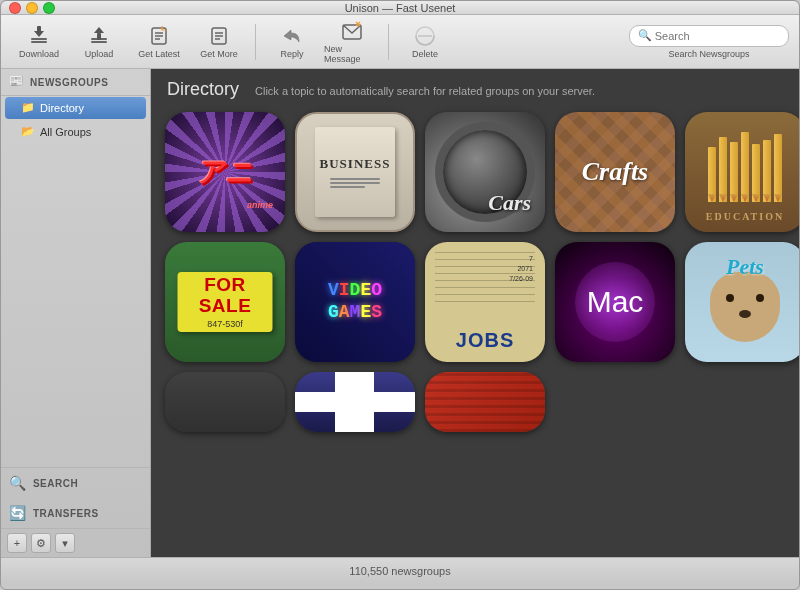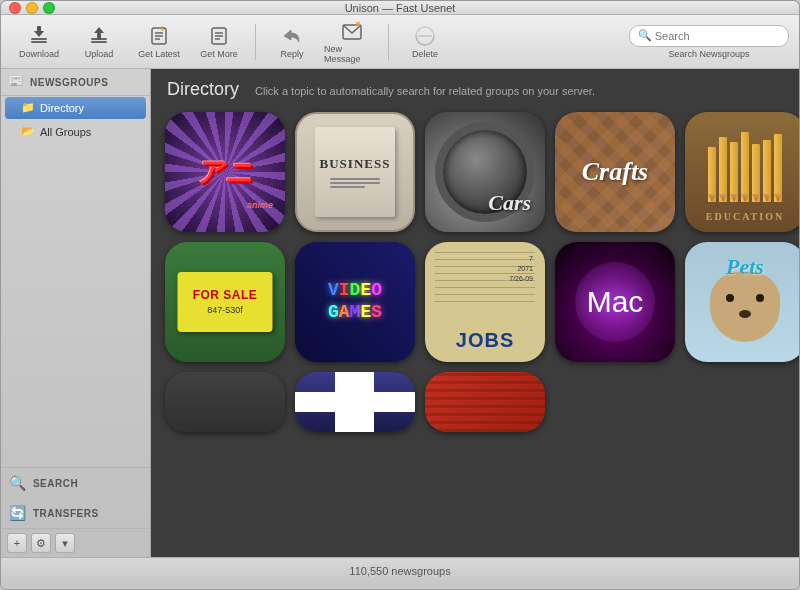--- a/index.html
+++ b/index.html
@@ -447,21 +447,21 @@
       width: 95px;
       height: 60px;
       border-radius: 4px;
       display: flex;
       flex-direction: column;
       align-items: center;
       justify-content: center;
       box-shadow: 2px 2px 5px rgba(0,0,0,0.4);
     }
     .tile-forsale-text {
-      font-size: 12px;
+      font-size: 19px;
       font-weight: 900;
       color: #c00;
       letter-spacing: 0.5px;
       text-align: center;
       line-height: 1.1;
     }
     .tile-forsale-phone {
       font-size: 9px;
       color: #333;
       margin-top: 3px;

